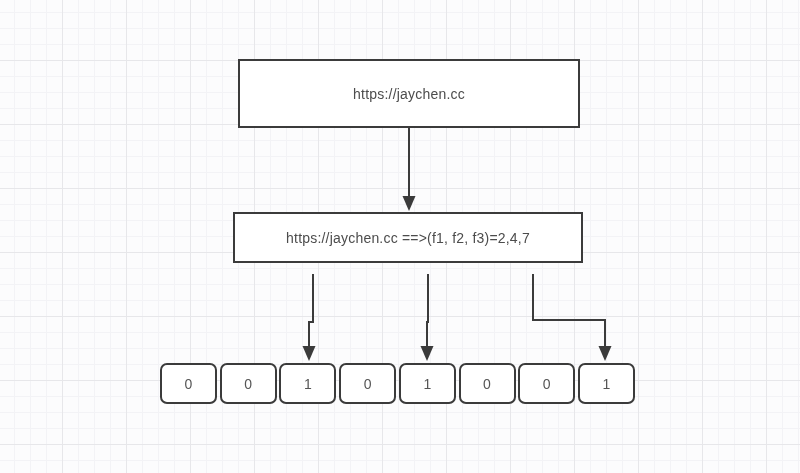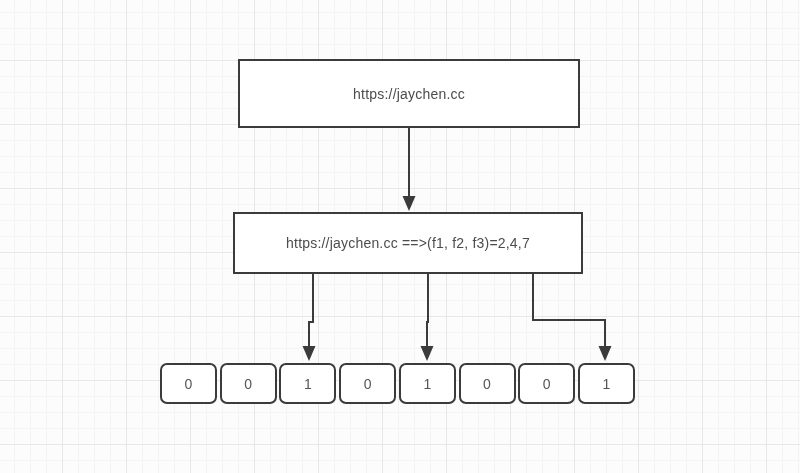--- a/index.html
+++ b/index.html
@@ -54,21 +54,21 @@
     left: 238px;
     top: 59px;
     width: 342px;
     height: 69px;
     text-align: right;
   }
   .node-hash {
     left: 233px;
     top: 212px;
     width: 350px;
-    height: 62px;
+    height: 51px;
   }
   .bit-array {
     position: absolute;
     left: 160px;
     top: 363px;
     width: 475px;
     height: 41px;
     display: flex;
     justify-content: space-between;
   }

